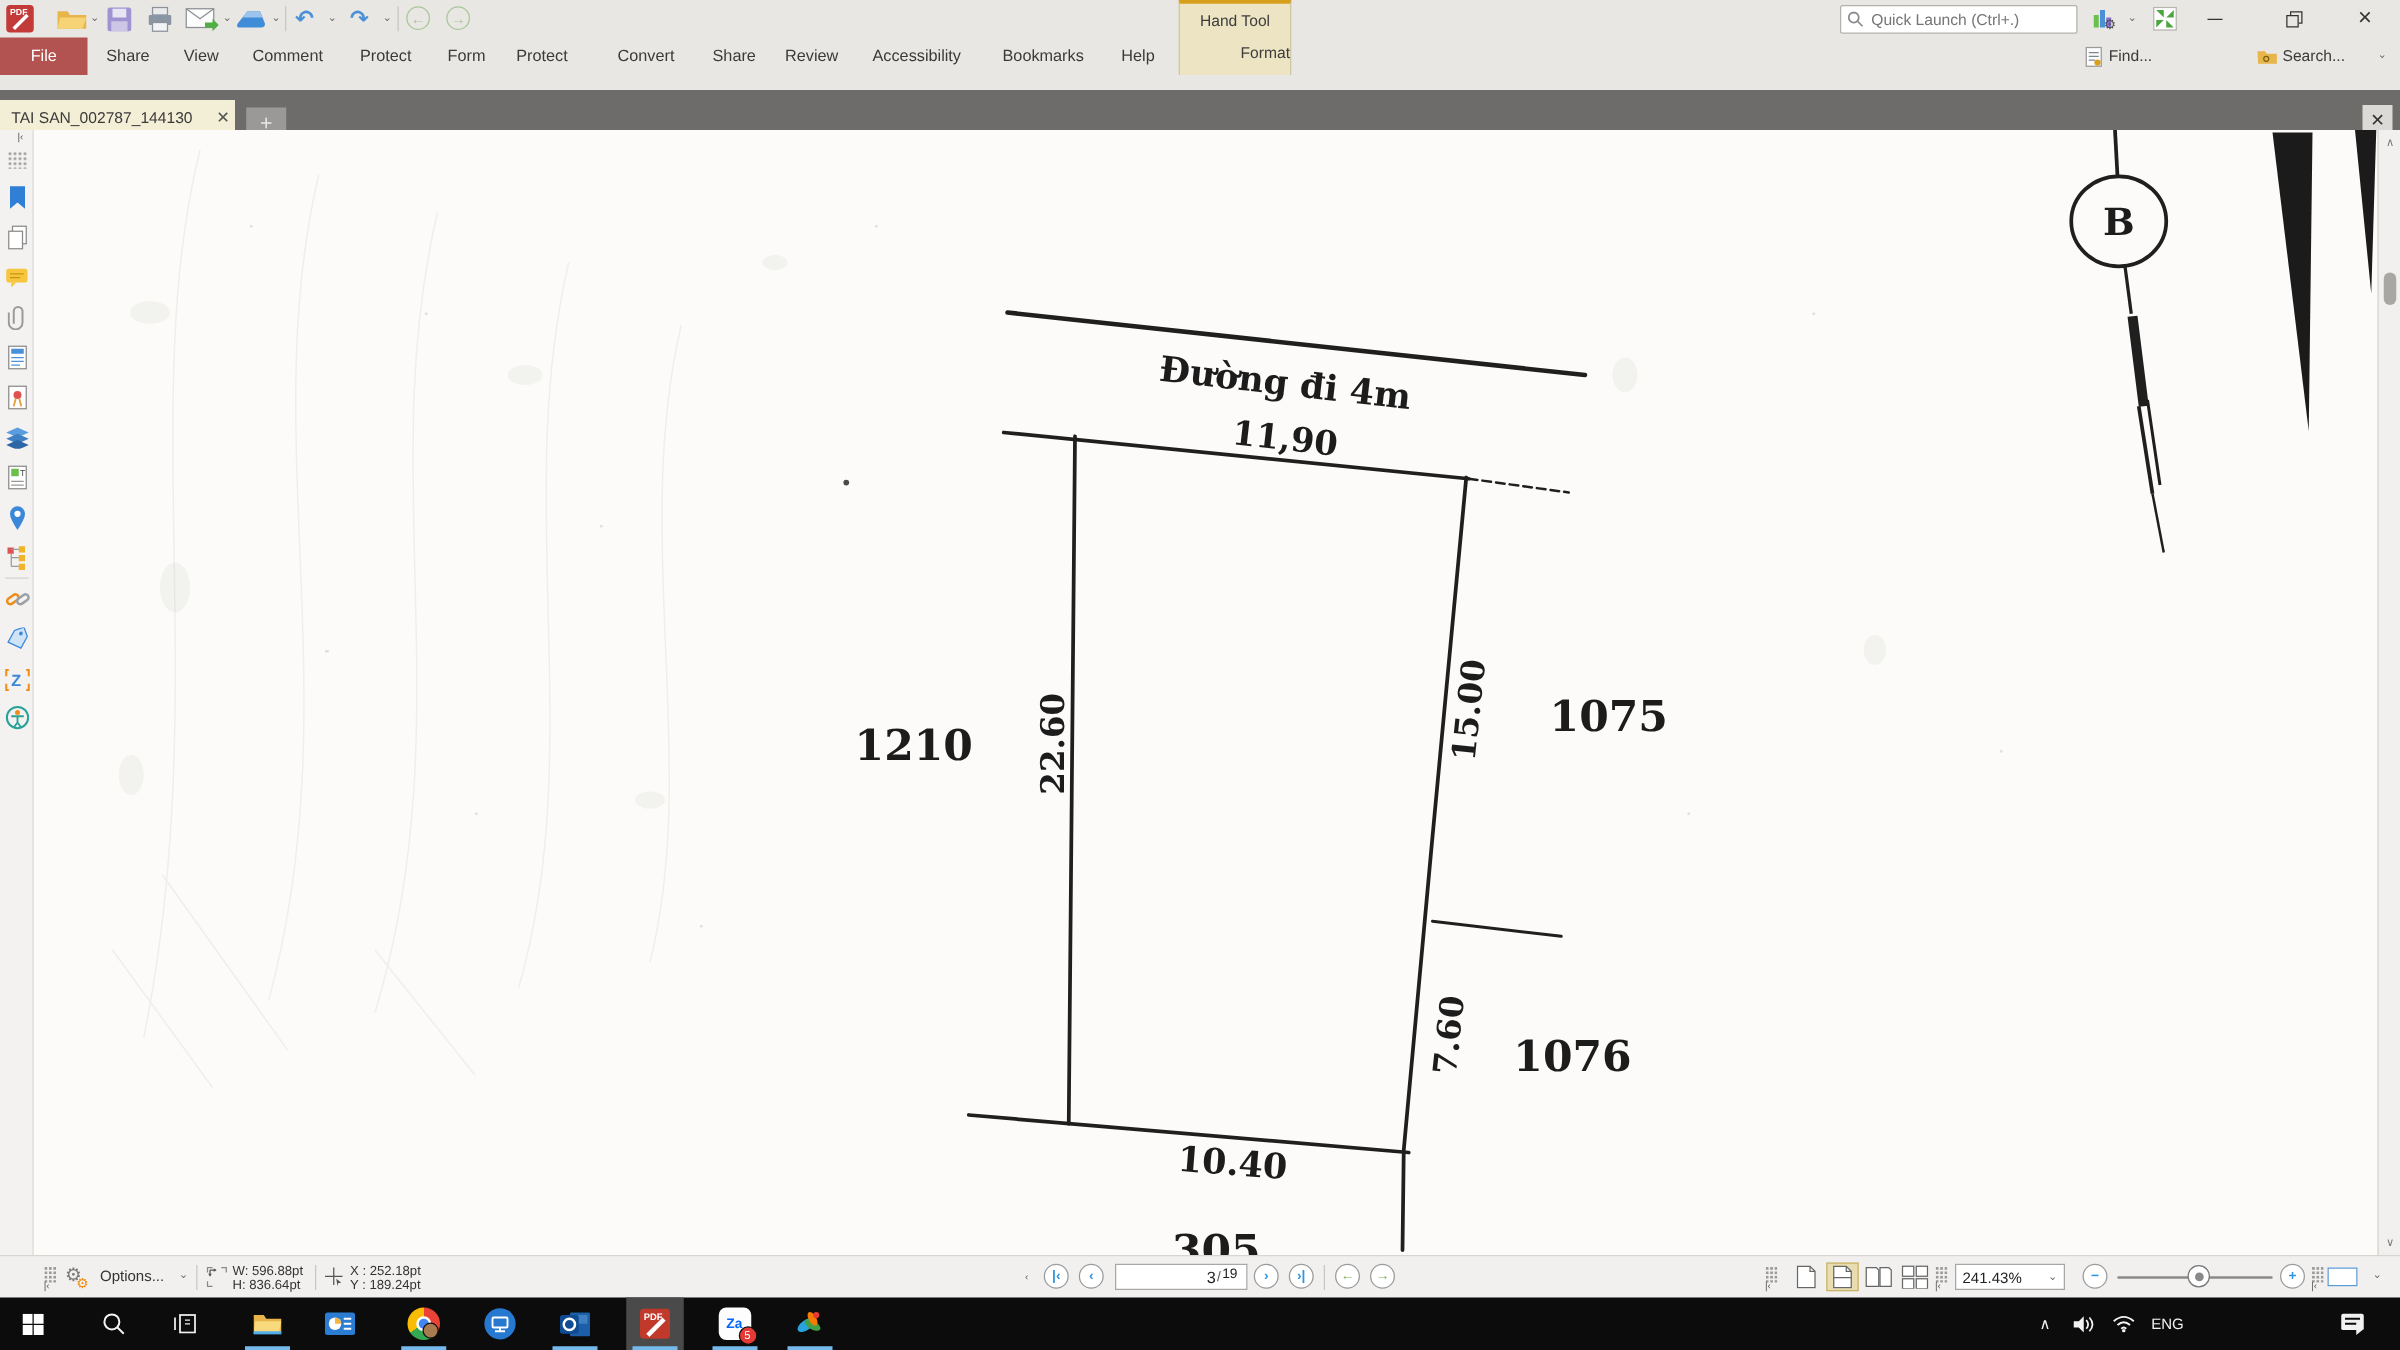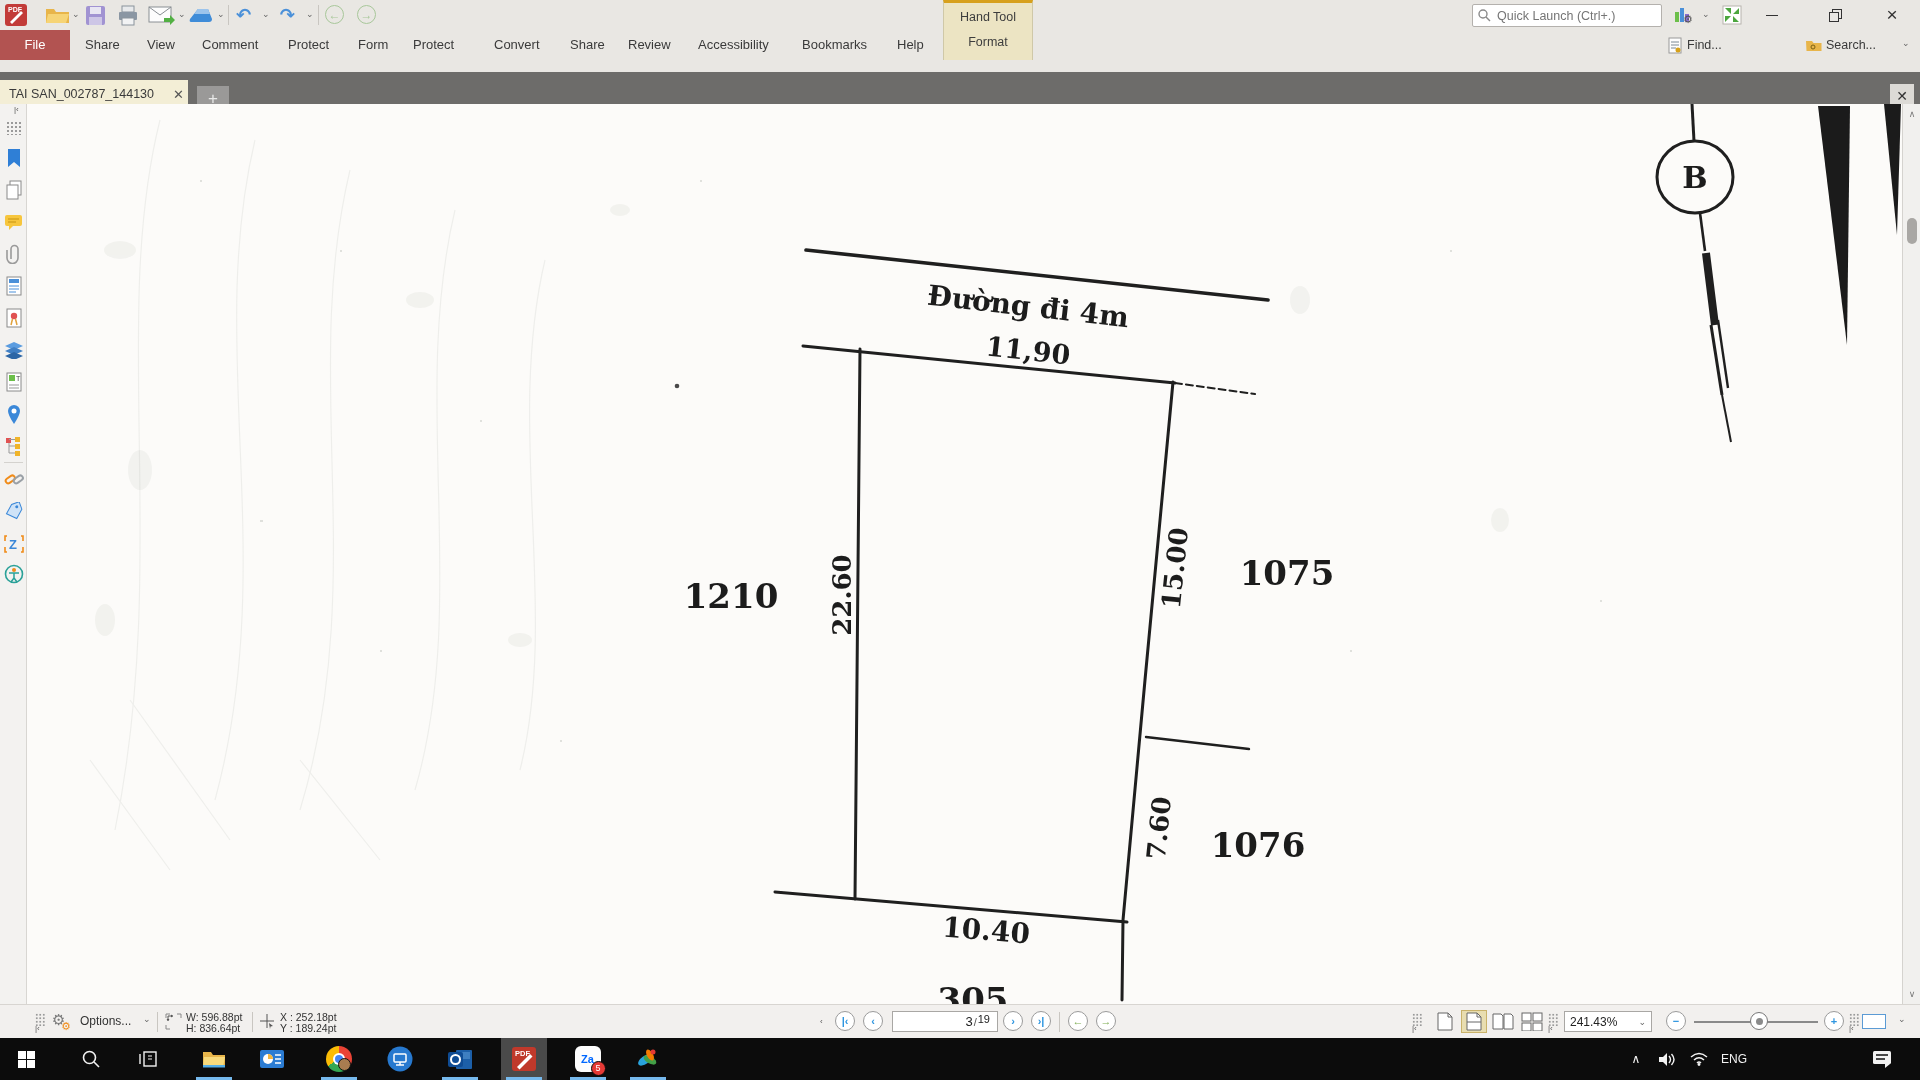--- a/index.html
+++ b/index.html
@@ -16,21 +16,21 @@
   .wtitle{position:absolute;left:400px;top:0;width:520px;height:30px;line-height:30px;
           text-align:center;font-size:13px;color:#3c3c3c;white-space:nowrap;}
   .qlaunch{position:absolute;left:1472px;top:4px;width:190px;height:23px;border:1px solid #b4b1ad;
            border-radius:2px;background:#fff;font-size:12.5px;color:#444;padding:0 6px 0 24px;outline:none;
            font-family:"Liberation Sans","DejaVu Sans",sans-serif;}
   .winctl{position:absolute;top:0;width:40px;height:30px;display:flex;align-items:center;justify-content:center;
           font-size:15px;color:#333;}
   .handtool{position:absolute;left:943px;top:0;width:90px;height:60px;background:#ece4c3;
             border-top:3px solid #d7a01c;border-right:1px solid #cfc8a8;border-left:1px solid #cfc8a8;z-index:5;}
   .handtool .ht1{margin-top:7px;text-align:center;font-size:12.5px;color:#3d3d3d;}
-  .handtool .ht2{margin-top:11px;text-align:center;font-size:12.5px;color:#3d3d3d;}
+  .handtool .ht2{margin-top:11px;text-align:right;font-size:12.5px;color:#3d3d3d;}
 
   
   .menubar{position:absolute;left:0;top:30px;width:1920px;height:30px;background:#e9e7e3;}
   .filebtn{position:absolute;left:0;top:0;width:70px;height:30px;background:#b25351;color:#fff;
            text-align:center;line-height:30px;font-size:13px;}
   .mitem{position:absolute;top:0;height:30px;line-height:30px;font-size:13px;color:#3a3a3a;white-space:nowrap;}
   .ritem{position:absolute;top:0;height:30px;display:flex;align-items:center;font-size:12.5px;color:#3a3a3a;gap:4px;}
 
   
   .tabbar{position:absolute;left:0;top:72px;width:1920px;height:44px;background:#6d6c6a;}

